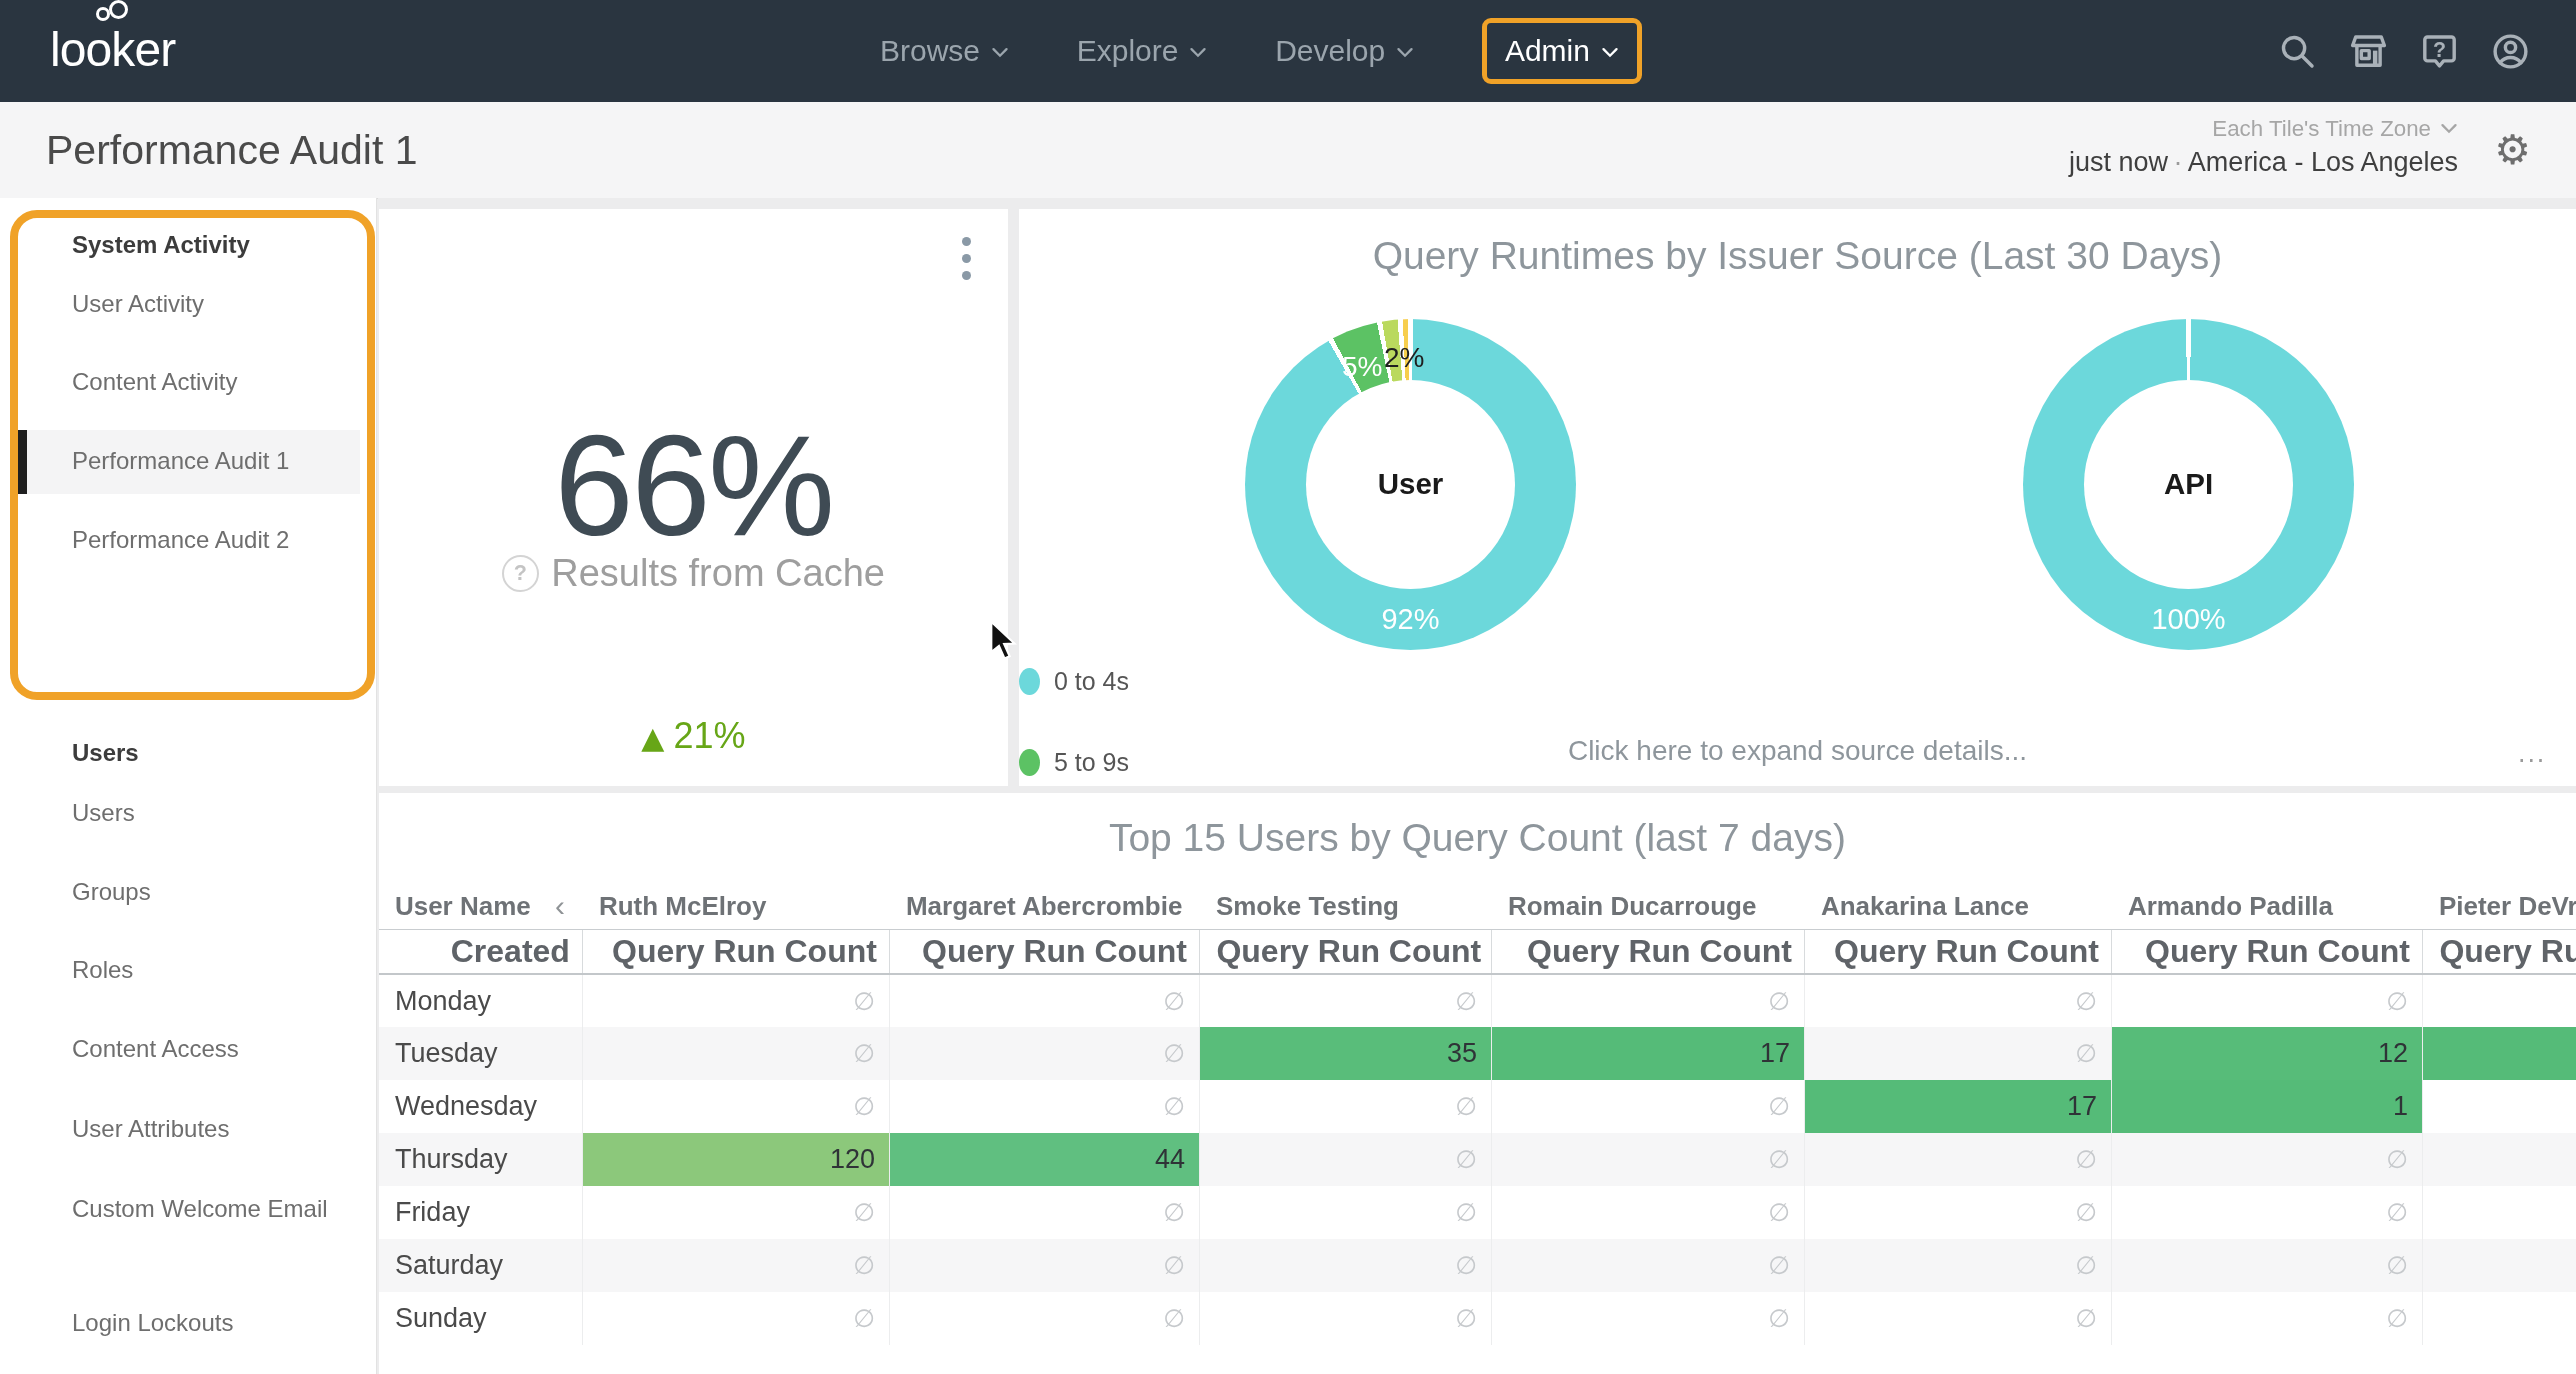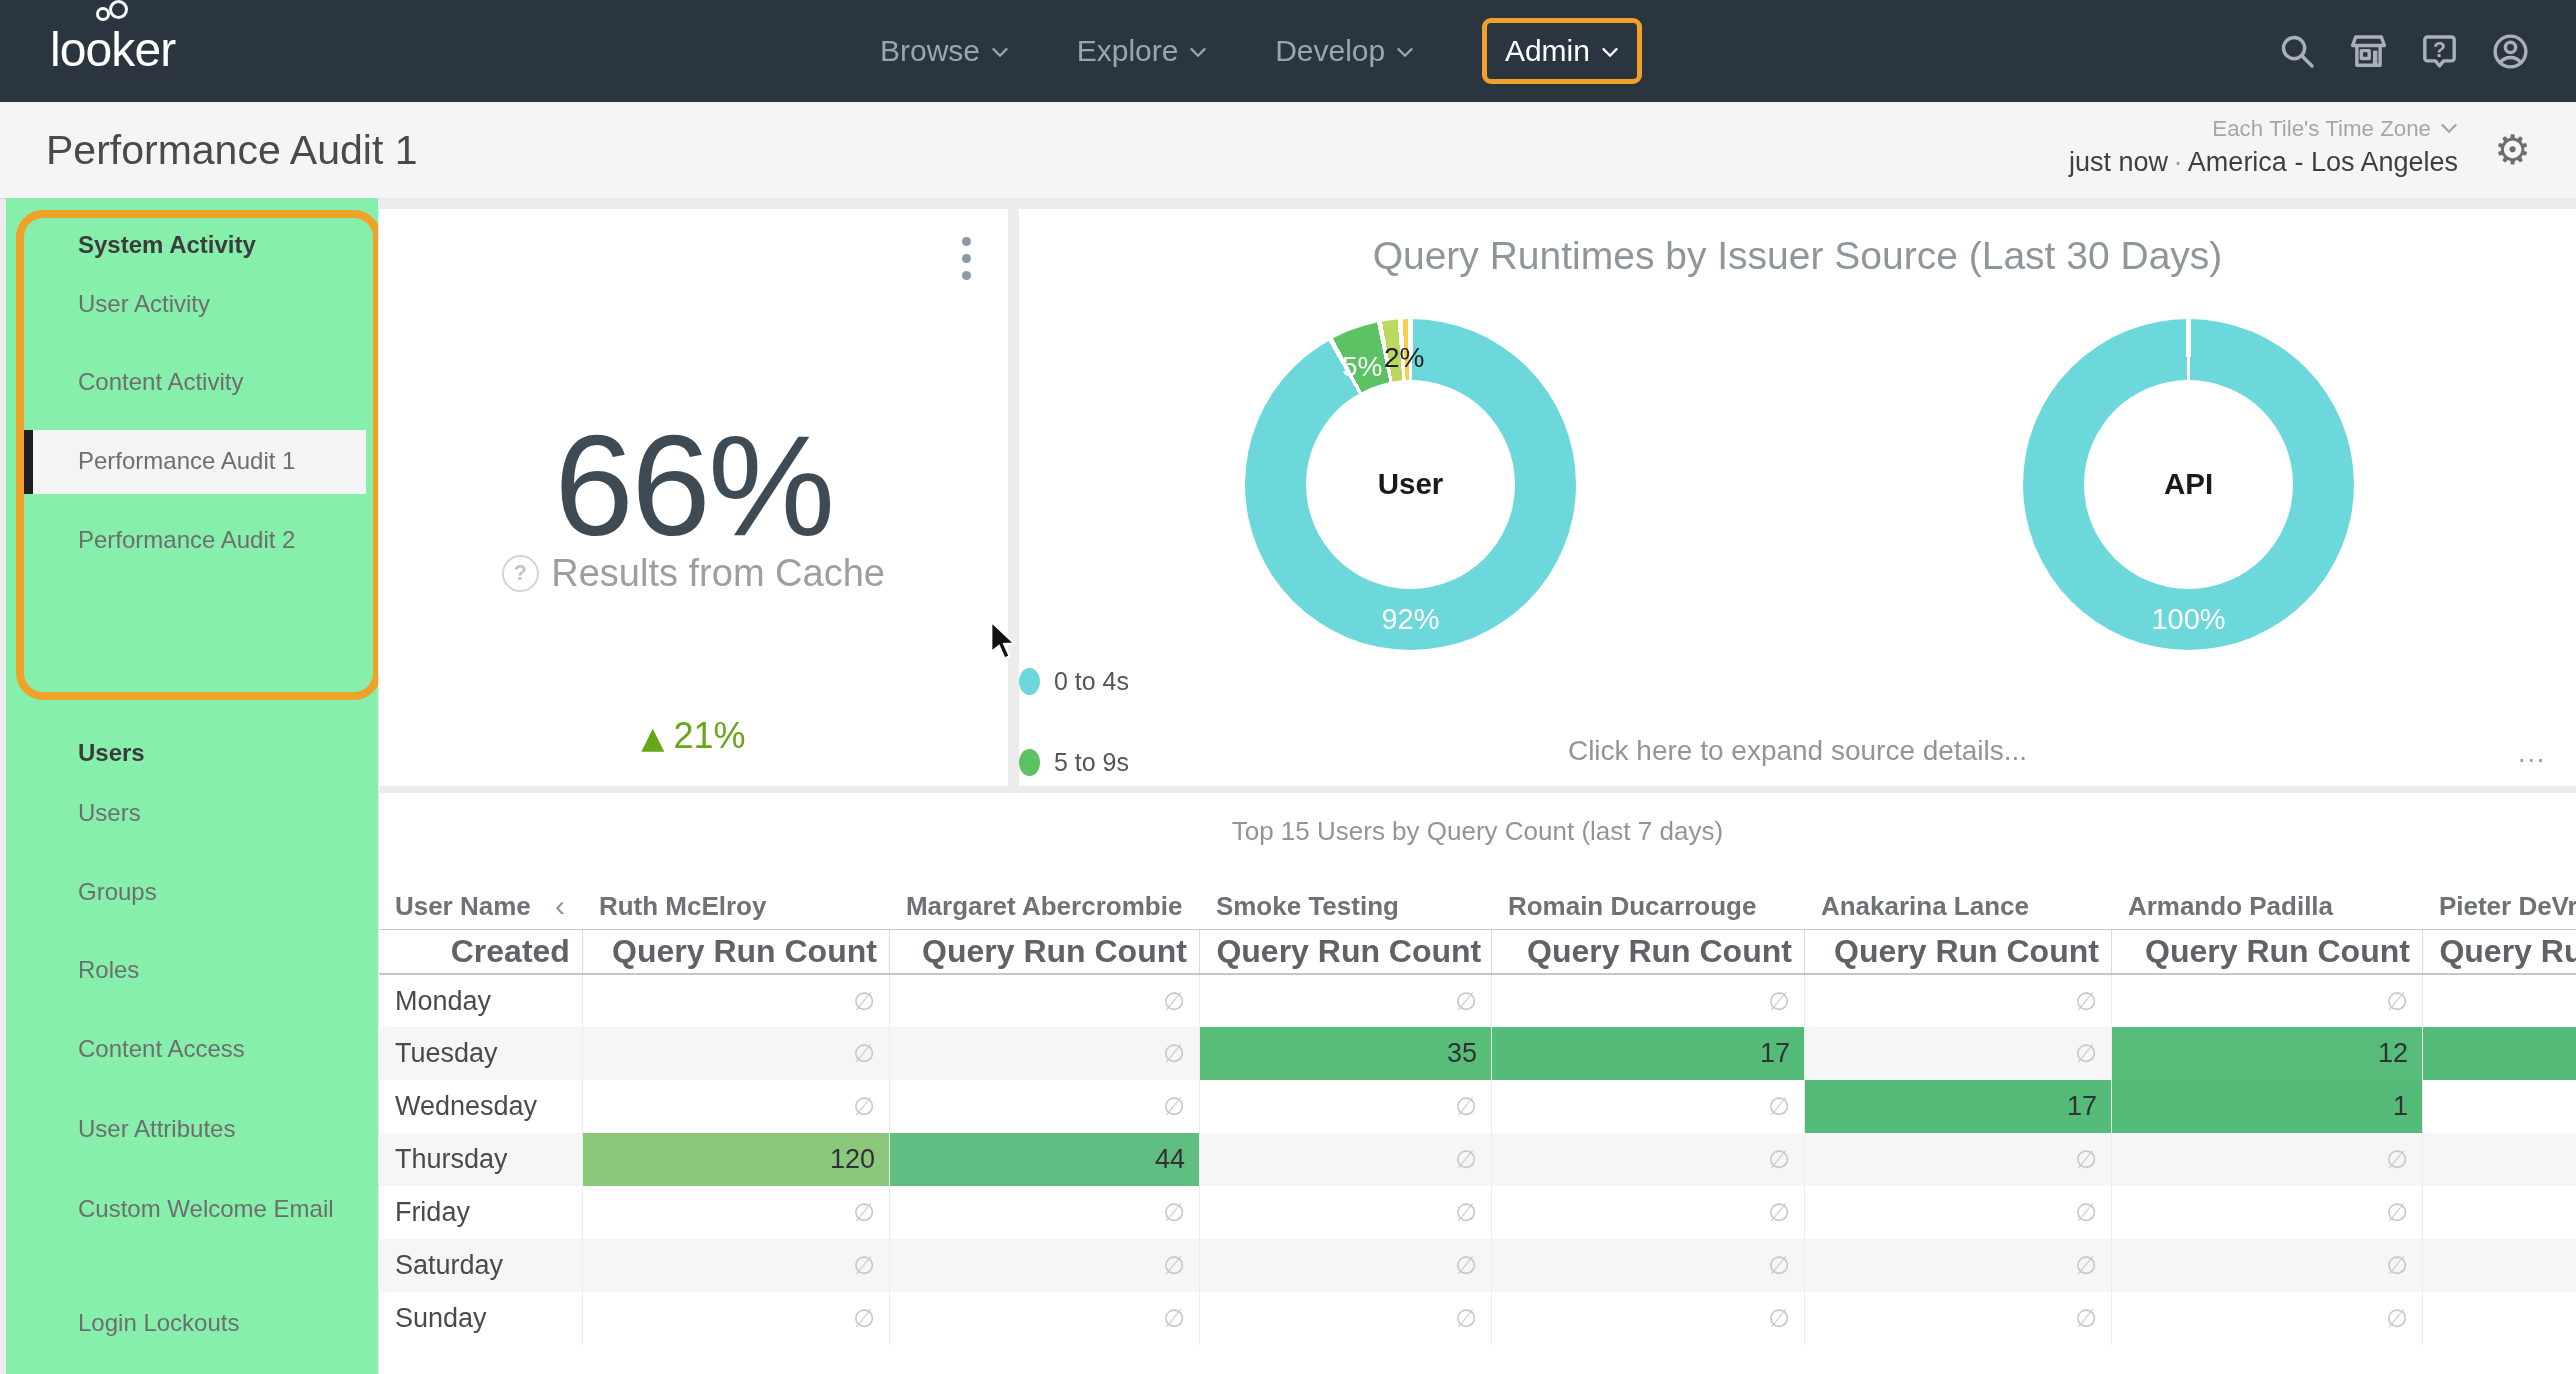--- a/index.html
+++ b/index.html
@@ -23,21 +23,21 @@
   .titlebar{position:absolute;left:0;top:102px;width:100%;height:97px;background:#F5F5F6;border-bottom:0.9px solid #DCDCDC;box-sizing:border-box;}
   .page-title{position:absolute;left:46px;top:50%;transform:translateY(-50%);font-size:41px;font-weight:300;color:#4A4A4A;}
   .tz-block{position:absolute;right:118px;top:12.5px;text-align:right;line-height:1.25;}
   .tz-top{font-size:22.3px;color:#A6A6A6;display:flex;align-items:center;justify-content:flex-end;gap:9px;cursor:pointer;}
   .tz-bottom{font-size:27px;color:#3F3F3F;margin-top:3.6px;}
   .tz-bottom .dim{color:#9B9B9B;padding:0 5.4px;}
   .gear{position:absolute;right:45px;top:50%;transform:translateY(-50%);font-family:"DejaVu Sans",sans-serif;
         font-size:41px;color:#6E6E6E;cursor:pointer;line-height:1;}
 
   
-  .sidebar{position:absolute;left:0;top:198px;width:377px;bottom:0;background:#86efac;border-right:0.9px solid #E2E2E2;box-sizing:border-box;margin-left:6px;}
+  .sidebar{position:absolute;left:0;top:198px;width:377px;bottom:0;background:#ffffff;border-right:0.9px solid #E2E2E2;box-sizing:border-box;}
   .orange-box{position:absolute;left:9.8px;top:11.6px;width:349px;height:474px;border:8px solid #F0A228;border-radius:27px;pointer-events:none;}
   .sb-item{position:absolute;left:72px;width:268px;font-size:24px;color:#6E6E6E;line-height:36px;cursor:pointer;}
   .sb-header{font-weight:bold;color:#3C3C3C;cursor:default;}
   .sb-selected-row{position:absolute;left:18px;width:342px;height:64px;background:#F4F4F5;border-left:9px solid #1F1F1F;box-sizing:border-box;}
 
   
   .dash{position:absolute;left:378px;top:198px;right:0;bottom:0;background:#ECECED;}
   .tile{position:absolute;background:#fff;}
   .tile1{left:0.9px;top:10.7px;width:629px;height:577px;}
   .tile2{left:641px;top:10.7px;width:1557px;height:577px;}
@@ -66,21 +66,21 @@
   .slice-lab{position:absolute;font-size:28px;}
   .pct5{left:97px;top:32px;color:#fff;}
   .pct2{left:139px;top:23px;color:#1F1F1F;}
   .legend{position:absolute;left:0;width:100%;top:458px;display:flex;justify-content:center;gap:52px;flex-direction:column;}
   .legend-item{display:flex;align-items:center;gap:14.3px;font-size:25px;color:#555;cursor:pointer;}
   .legend-dot{width:20.6px;height:27px;border-radius:50%;}
   .expand-link{position:absolute;left:0;width:100%;top:526px;text-align:center;font-size:28px;font-weight:300;color:#8E969C;cursor:pointer;}
   .more-dots{position:absolute;right:30px;top:529px;font-size:27px;color:#9A9A9A;cursor:pointer;letter-spacing:1.8px;}
 
   
-  .table-title{position:absolute;left:0;width:100%;top:23px;text-align:center;font-size:26px;font-weight:300;color:#8E969C;}
+  .table-title{position:absolute;left:0;width:100%;top:23px;text-align:center;font-size:39px;font-weight:300;color:#8E969C;}
   .qtable{position:absolute;left:0;top:91px;border-collapse:collapse;table-layout:fixed;width:2197px;}
   .qtable th,.qtable td{box-sizing:border-box;overflow:hidden;white-space:nowrap;}
   .qtable thead tr.r1 th{height:45px;font-size:26px;font-weight:bold;color:#6E7276;text-align:left;padding:0 12.5px 0 16px;
                           border-bottom:1.8px solid #C9CDD0;}
   .qtable thead tr.r2 th{height:45px;font-size:32px;font-weight:bold;color:#5F6368;text-align:right;padding:0 12.5px 0 16px;
                           border-bottom:2.7px solid #C3C7CA;border-left:0.9px solid #D8DBDD;}
   .qtable thead tr.r2 th:first-child{border-left:none;}
   .uname-cell{display:flex;align-items:center;justify-content:space-between;}
   .collapse-chev{font-size:30px;color:#8F9396;font-weight:normal;cursor:pointer;padding-right:5.4px;}
   .qtable tbody td{height:53px;font-size:27px;color:#2F3337;text-align:right;padding:0 14.3px;border-left:0.9px solid #ECEDEE;}

